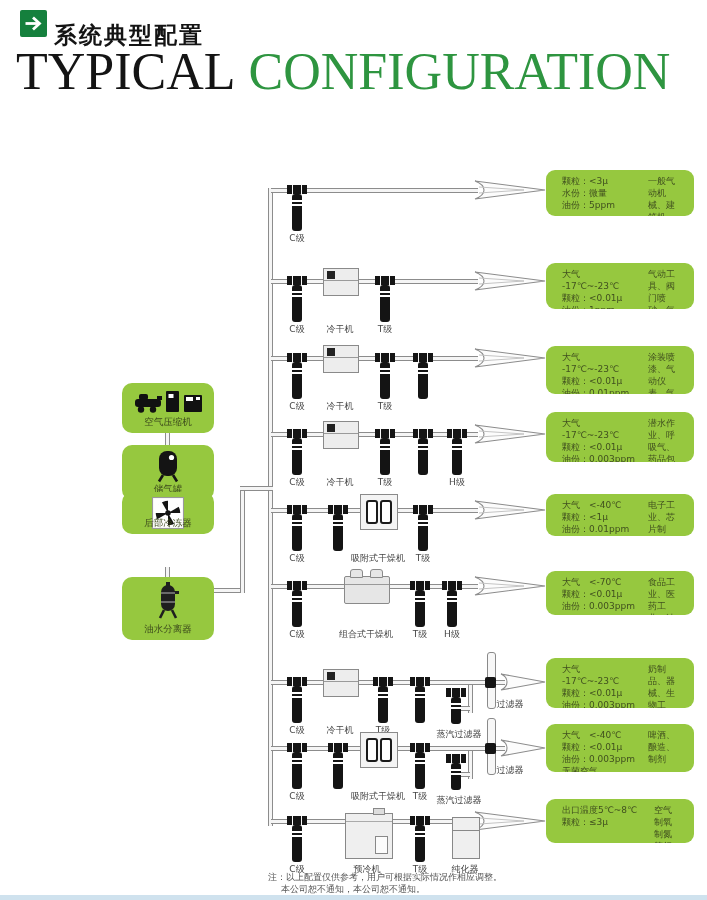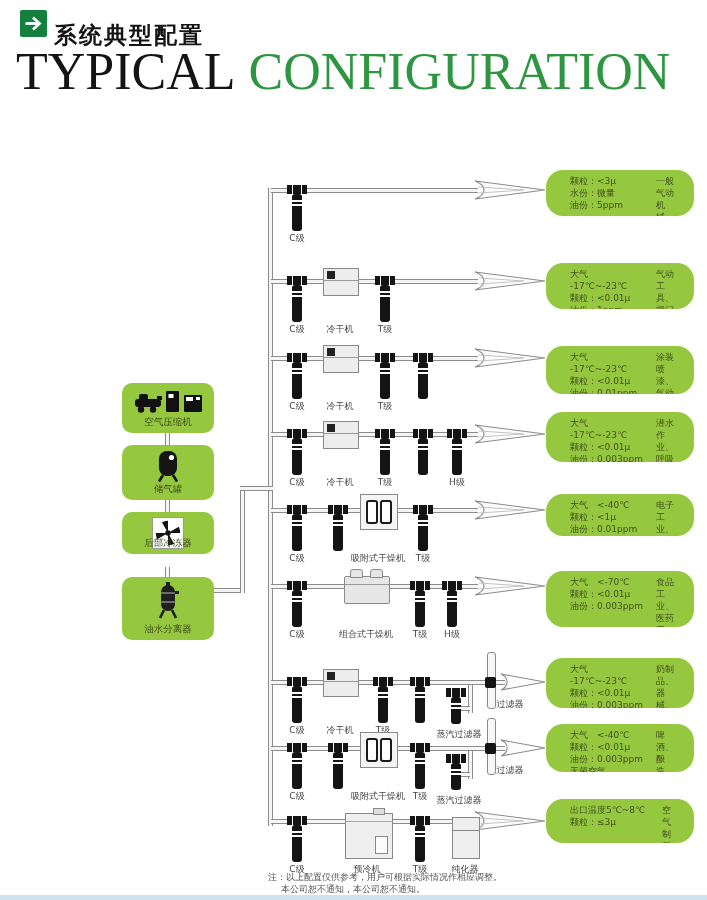--- a/index.html
+++ b/index.html
@@ -38,21 +38,21 @@
   .combined::before{content:"";position:absolute;left:5px;top:-8px;width:11px;height:7px;background:#e6e6e6;border:1px solid #8a8a8a;border-radius:3px 3px 0 0;}
   .combined::after{content:"";position:absolute;left:25px;top:-8px;width:11px;height:7px;background:#e6e6e6;border:1px solid #8a8a8a;border-radius:3px 3px 0 0;}
   .precool{position:absolute;width:46px;height:44px;border:1px solid #888;
     background:linear-gradient(#efefef 0,#efefef 7px,#aaa 7px,#aaa 8px,#efefef 8px,#efefef 100%);}
   .precool::before{content:"";position:absolute;right:7px;top:-6px;width:10px;height:5px;background:#ddd;border:1px solid #888;}
   .precool::after{content:"";position:absolute;right:4px;bottom:4px;width:11px;height:16px;background:#fbfbfb;border:1px solid #888;}
   .purify{position:absolute;width:26px;height:40px;border:1px solid #888;
     background:linear-gradient(#efefef 0,#efefef 12px,#888 12px,#888 13px,#efefef 13px,#efefef 100%);}
   
   .eqlbl{position:absolute;transform:translateX(-50%);font-size:9px;color:#454545;white-space:nowrap;}
-  .spec{position:absolute;left:546px;width:148px;background:#96c83f;border-radius:17px;padding:6px 24px;
+  .spec{position:absolute;left:546px;width:148px;background:#96c83f;border-radius:9px;padding:6px 16px;
         box-sizing:border-box;display:flex;gap:4px;color:#41511f;font-size:9px;line-height:1.32;overflow:hidden;}
   .spec .sl{width:82px;flex:none;}
   .spec .sl span{display:block;white-space:nowrap;}
   .spec .ap{flex:1;white-space:pre-line;}
   .note{position:absolute;font-size:9px;color:#555;white-space:nowrap;}
   .strip{position:absolute;left:0;top:895px;width:707px;height:5px;background:#cfe2ee;}
 </style>
 </head>
 <body>
 
@@ -98,21 +98,21 @@
             <rect x="34" y="3" width="13" height="21" rx="1"></rect>
             <rect x="52" y="7" width="18" height="17" rx="1"></rect>
           </g>
           <rect x="36.5" y="6" width="5" height="4" fill="#fff"></rect>
           <rect x="54" y="9" width="7" height="4" fill="#fff"></rect>
           <rect x="64" y="9" width="4" height="3" fill="#fff"></rect>
         </svg>
     </div>
     <div class="glbl">空气压缩机</div>
   </div>
-  <div class="gbox" style="top:512px;height:42px">
+  <div class="gbox" style="top:492px;height:42px">
     <div class="ic">
       <svg width="32" height="32" viewBox="0 0 30 30">
           <rect x="0.5" y="0.5" width="29" height="29" fill="#fff" stroke="#9a9a9a"></rect>
           <circle cx="15" cy="15" r="11.5" fill="#141414"></circle>
           <g fill="#fff">
             <path d="M15 15 L15 2.5 A12.5 12.5 0 0 1 25.5 9 Z"></path>
             <path d="M15 15 L15 2.5 A12.5 12.5 0 0 1 25.5 9 Z" transform="rotate(90 15 15)"></path>
             <path d="M15 15 L15 2.5 A12.5 12.5 0 0 1 25.5 9 Z" transform="rotate(180 15 15)"></path>
             <path d="M15 15 L15 2.5 A12.5 12.5 0 0 1 25.5 9 Z" transform="rotate(270 15 15)"></path>
           </g>
@@ -245,21 +245,21 @@
       <path d="M5 10 L50 13 L5 16" fill="none" stroke="#c4c4c4" stroke-width="1"></path>
     </svg>
   <div class="filt" style="left:287px;top:579px"></div>
   <div class="combined" style="left:344px;top:576px"></div>
   <div class="filt" style="left:410px;top:579px"></div>
   <div class="filt" style="left:442px;top:579px"></div>
   <div class="eqlbl" style="left:297px;top:628px">C级</div>
   <div class="eqlbl" style="left:366px;top:628px">组合式干燥机</div>
   <div class="eqlbl" style="left:420px;top:628px">T级</div>
   <div class="eqlbl" style="left:452px;top:628px">H级</div>
-  <div class="spec" style="top:571px;height:56px">
+  <div class="spec" style="top:571px;height:44px">
     <div class="sl">
         <span>大气　&lt;-70℃</span>
         <span>颗粒：&lt;0.01μ</span>
         <span>油份：0.003ppm</span>
       </div>
     <div class="ap">食品工业、医药工业、洁净室测试仪器</div>
   </div>
 
   <div class="ph" style="left:271px;top:680px;width:234px"></div>
   <div class="pv" style="left:468px;top:685px;height:28px"></div>

